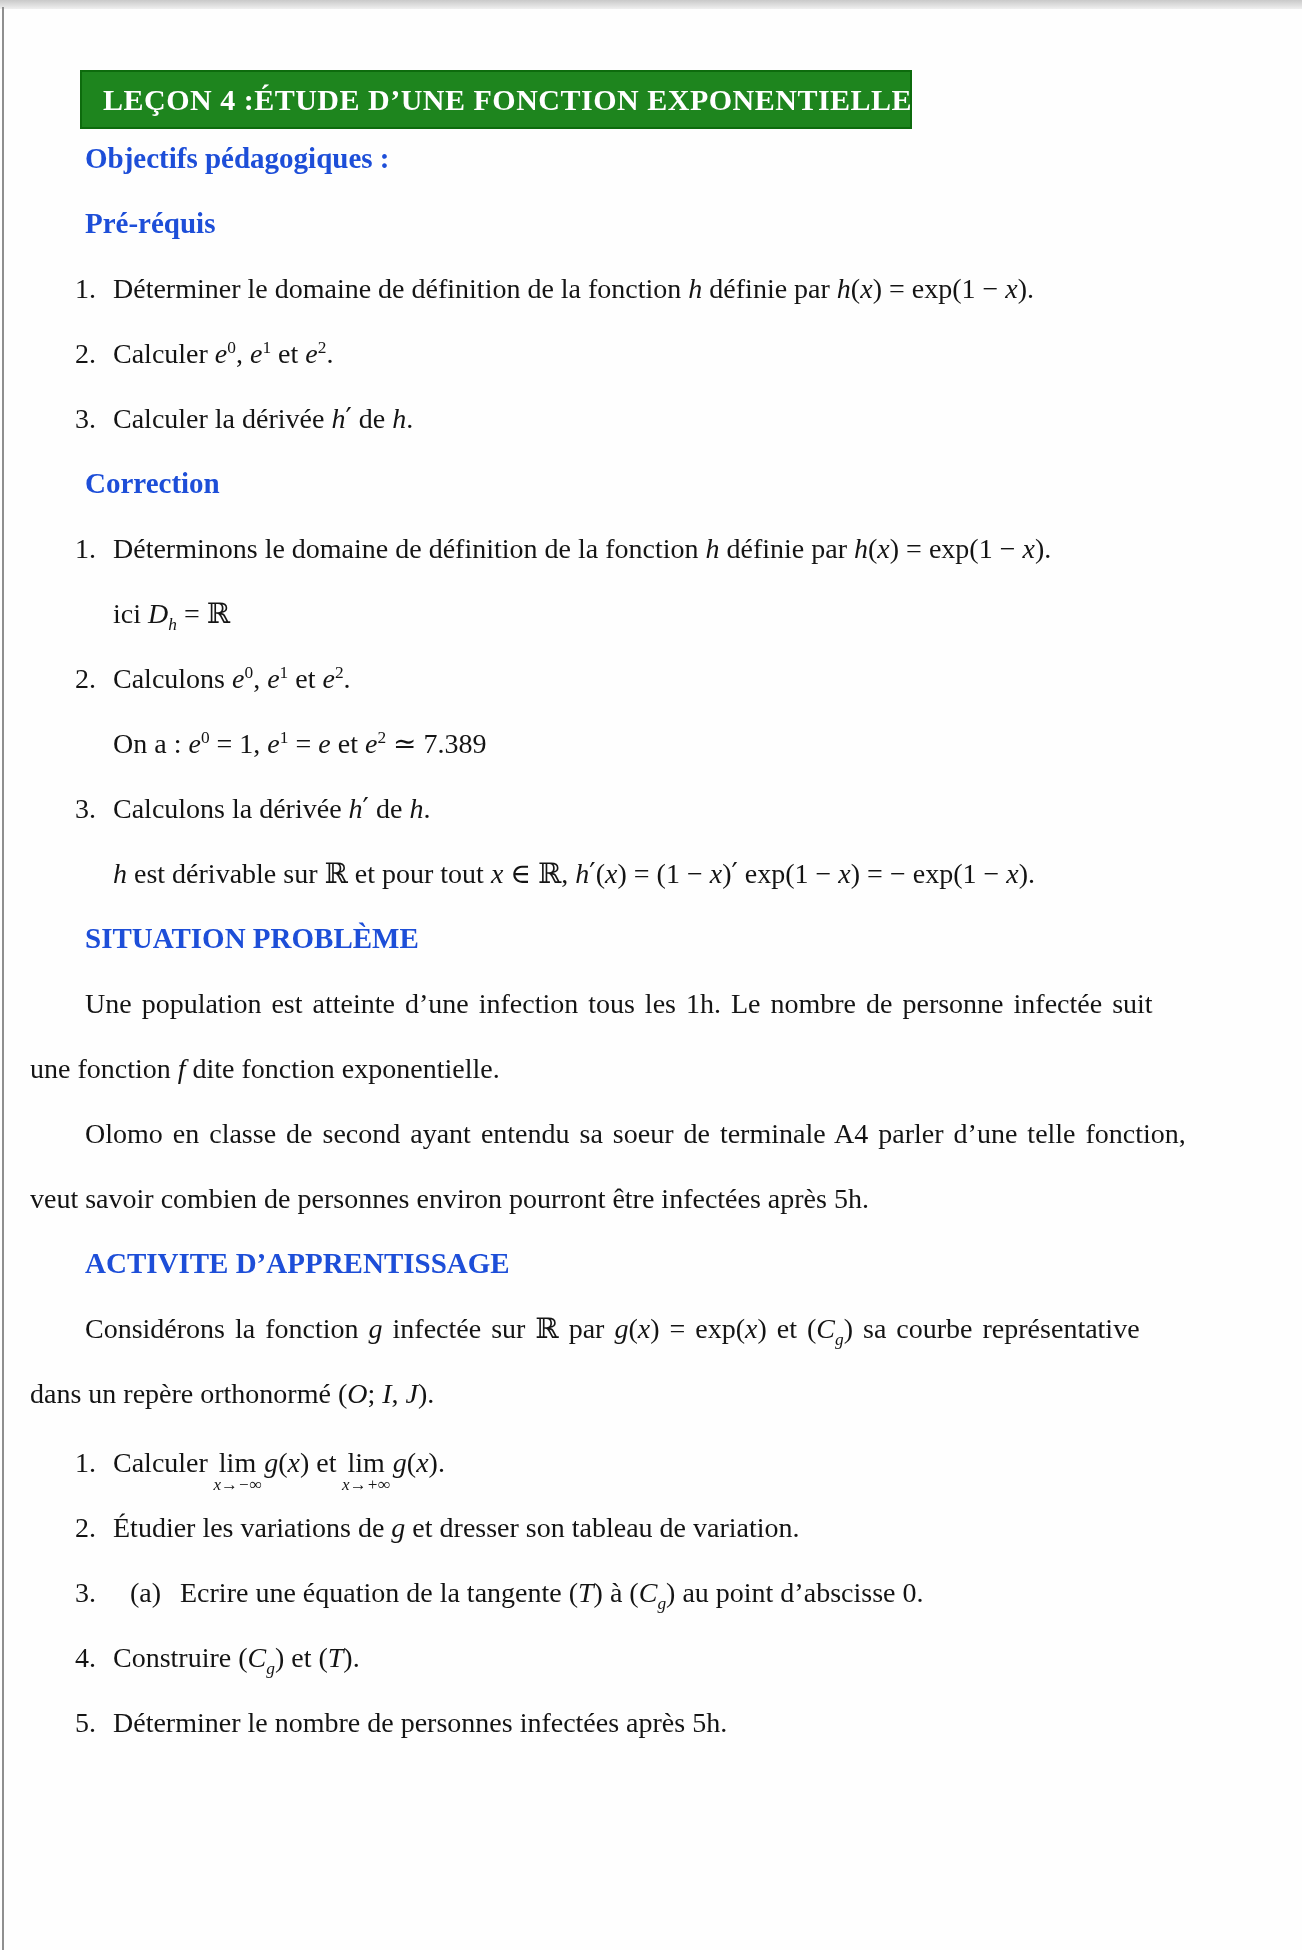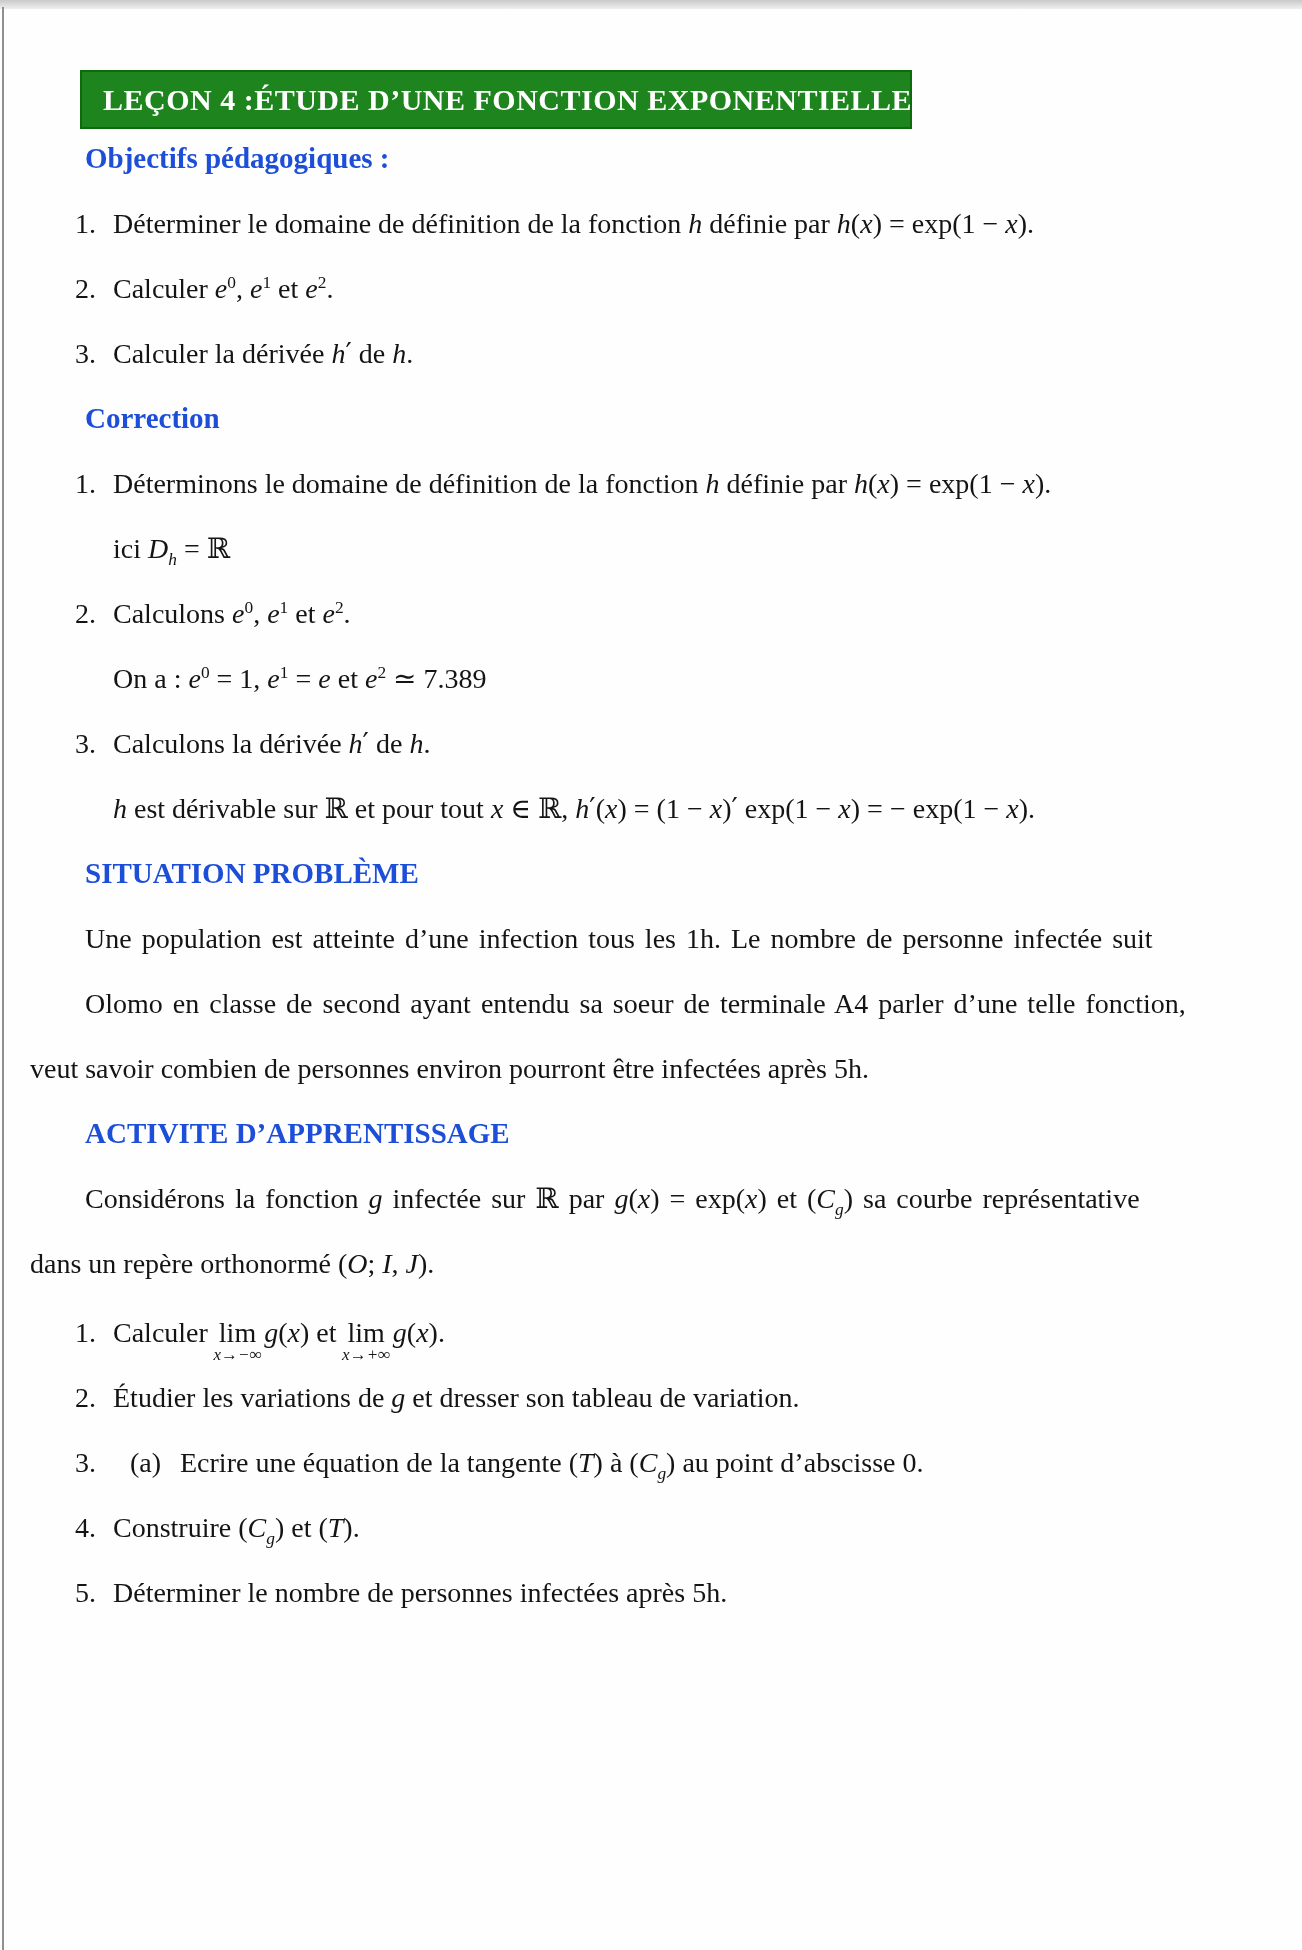--- a/index.html
+++ b/index.html
@@ -39,32 +39,34 @@
 </style>
 </head>
 <body>
 
 <div class="page">
   <div class="top-strip"></div>
   <div class="edge"></div>
   <main id="doc" class="doc">
       <div class="titlebar"><span>LEÇON 4 :ÉTUDE D’UNE FONCTION EXPONENTIELLE</span></div>
       <div class="heading mt12">Objectifs pédagogiques :</div>
+      <div class="heading">Pré-réquis</div>
       <div class="num-item"><span class="num">1.</span><span class="body"><span>Déterminer le domaine de définition de la fonction </span><span class="it">h</span><span> définie par </span><span class="it">h</span><span>(</span><span class="it">x</span><span>) = exp(1 − </span><span class="it">x</span><span>).</span></span></div>
       <div class="num-item"><span class="num">2.</span><span class="body"><span>Calculer </span><span class="it">e</span><sup>0</sup><span>, </span><span class="it">e</span><sup>1</sup><span> et </span><span class="it">e</span><sup>2</sup><span>.</span></span></div>
       <div class="num-item"><span class="num">3.</span><span class="body"><span>Calculer la dérivée </span><span class="it">h</span><span class="sym">′</span><span> de </span><span class="it">h</span><span>.</span></span></div>
       <div class="heading">Correction</div>
       <div class="num-item"><span class="num">1.</span><span class="body"><span>Déterminons le domaine de définition de la fonction </span><span class="it">h</span><span> définie par </span><span class="it">h</span><span>(</span><span class="it">x</span><span>) = exp(1 − </span><span class="it">x</span><span>).</span></span></div>
       <div class="subline"><span>ici </span><span class="it">D</span><sub class="it">h</sub><span> = </span><span class="sym">ℝ</span></div>
       <div class="num-item"><span class="num">2.</span><span class="body"><span>Calculons </span><span class="it">e</span><sup>0</sup><span>, </span><span class="it">e</span><sup>1</sup><span> et </span><span class="it">e</span><sup>2</sup><span>.</span></span></div>
       <div class="subline"><span>On a : </span><span class="it">e</span><sup>0</sup><span> = 1, </span><span class="it">e</span><sup>1</sup><span> = </span><span class="it">e</span><span> et </span><span class="it">e</span><sup>2</sup><span> </span><span class="sym">≃</span><span> 7.389</span></div>
       <div class="num-item"><span class="num">3.</span><span class="body"><span>Calculons la dérivée </span><span class="it">h</span><span class="sym">′</span><span> de </span><span class="it">h</span><span>.</span></span></div>
       <div class="subline"><span class="it">h</span><span> est dérivable sur </span><span class="sym">ℝ</span><span> et pour tout </span><span class="it">x</span><span> </span><span class="sym">∈</span><span> </span><span class="sym">ℝ</span><span>, </span><span class="it">h</span><span class="sym">′</span><span>(</span><span class="it">x</span><span>) = (1 − </span><span class="it">x</span><span>)</span><span class="sym">′</span><span> exp(1 − </span><span class="it">x</span><span>) = − exp(1 − </span><span class="it">x</span><span>).</span></div>
       <div class="heading">SITUATION PROBLÈME</div>
       <div class="pline ind fill"><span>Une population est atteinte d’une infection tous les 1h. Le nombre de personne infectée suit</span></div>
+      <div class="pline"><span>une fonction </span><span class="it">f</span><span> dite fonction exponentielle.</span></div>
       <div class="pline ind fill"><span>Olomo en classe de second ayant entendu sa soeur de terminale A4 parler d’une telle fonction,</span></div>
       <div class="pline"><span>veut savoir combien de personnes environ pourront être infectées après 5h.</span></div>
       <div class="heading">ACTIVITE D’APPRENTISSAGE</div>
       <div class="pline ind fill"><span>Considérons la fonction </span><span class="it">g</span><span> infectée sur </span><span class="sym">ℝ</span><span> par </span><span class="it">g</span><span>(</span><span class="it">x</span><span>) = exp(</span><span class="it">x</span><span>) et (</span><span class="it">C</span><sub class="it">g</sub><span>) sa courbe représentative</span></div>
       <div class="pline"><span>dans un repère orthonormé (</span><span class="it">O</span><span>; </span><span class="it">I</span><span>, </span><span class="it">J</span><span>).</span></div>
       <div class="num-item roomy"><span class="num">1.</span><span class="body"><span>Calculer </span><span class="lim"><span class="lim-top">lim</span><span class="lim-sub">x→−∞</span></span><span class="it">g</span><span>(</span><span class="it">x</span><span>) et </span><span class="lim"><span class="lim-top">lim</span><span class="lim-sub">x→+∞</span></span><span class="it">g</span><span>(</span><span class="it">x</span><span>).</span></span></div>
       <div class="num-item"><span class="num">2.</span><span class="body"><span>Étudier les variations de </span><span class="it">g</span><span> et dresser son tableau de variation.</span></span></div>
       <div class="num-item"><span class="num">3.</span><span class="sublabel">(a)</span><span class="body"><span>Ecrire une équation de la tangente (</span><span class="it">T</span><span>) à (</span><span class="it">C</span><sub class="it">g</sub><span>) au point d’abscisse 0.</span></span></div>
       <div class="num-item"><span class="num">4.</span><span class="body"><span>Construire (</span><span class="it">C</span><sub class="it">g</sub><span>) et (</span><span class="it">T</span><span>).</span></span></div>
       <div class="num-item"><span class="num">5.</span><span class="body"><span>Déterminer le nombre de personnes infectées après 5h.</span></span></div>

